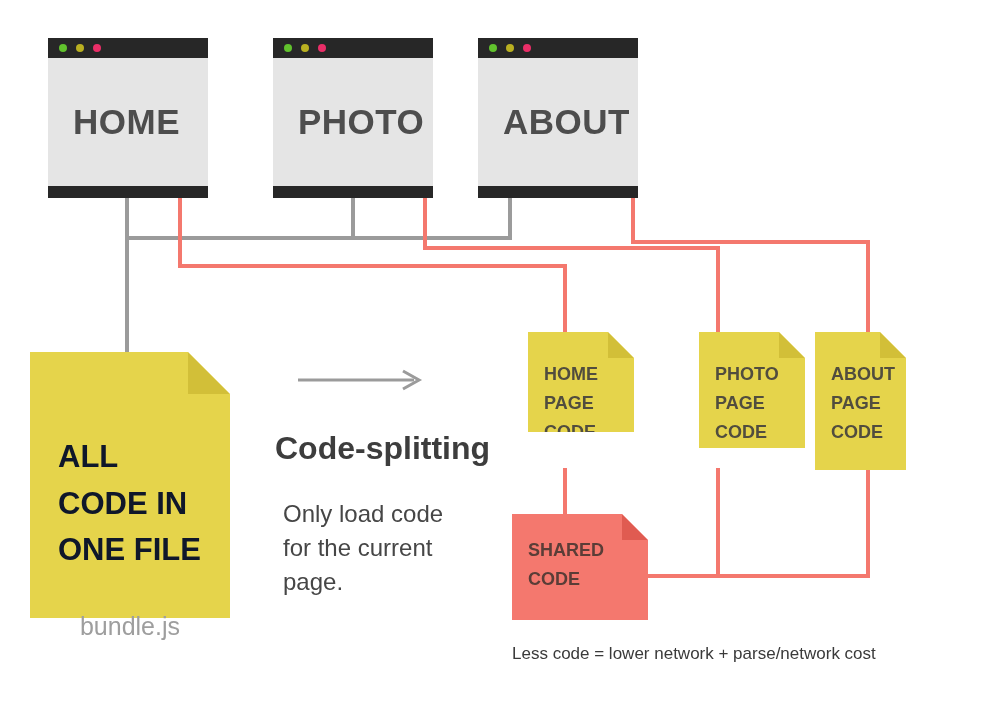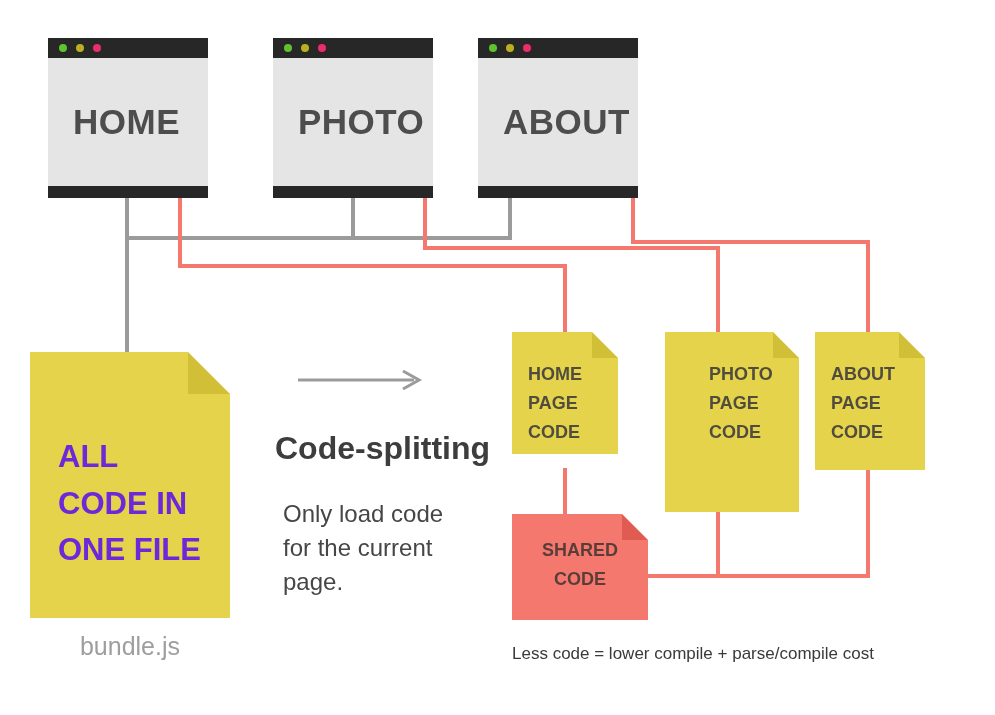--- a/index.html
+++ b/index.html
@@ -26,24 +26,24 @@
   .file { position:absolute; z-index:2; background:#e5d44b; }
   .file.small { clip-path: polygon(0 0, calc(100% - 26px) 0, 100% 26px, 100% 100%, 0 100%); }
   .file.big   { clip-path: polygon(0 0, calc(100% - 42px) 0, 100% 42px, 100% 100%, 0 100%); }
   .fold { position:absolute; top:0; right:0; clip-path: polygon(0 0, 100% 100%, 0 100%); }
   .file.small .fold { width:26px; height:26px; background:#d2bf38; }
   .file.big   .fold { width:42px; height:42px; background:#d2bf38; }
   .file.salmon { background:#f4786e; }
   .file.salmon .fold { background:#e05b51; }
 
   .split-label  { padding:28px 8px 0 16px; font-size:18px; font-weight:700; line-height:1.6; color:#514d3e; }
-  .shared-label { padding:22px 16px 0 16px; font-size:18px; font-weight:700; line-height:1.6; color:#5a3d37;text-align:center; }
-  .bundle-label { padding:82px 18px 0 28px; font-size:31px; font-weight:700; line-height:1.5; color:#6d28d9; }
+  .shared-label { padding:22px 16px 0 16px; font-size:18px; font-weight:700; line-height:1.6; color:#5a3d37; }
+  .bundle-label { padding:82px 18px 0 28px; font-size:31px; font-weight:700; line-height:1.5; color:#0f172a; }
 
-  .bundle-caption { position:absolute; left:30px; top:632px; width:200px; text-align:center;
+  .bundle-caption { position:absolute; left:30px; top:612px; width:200px; text-align:center;
                     font-size:25px; color:#9e9e9e; z-index:2; }
 
   .arrow-svg { position:absolute; left:296px; top:366px; z-index:1; }
 
   .center-title { position:absolute; left:275px; top:430px; font-size:32px; font-weight:700; color:#3d3d3d; z-index:2; }
   .center-desc  { position:absolute; left:275px; top:497px; width:185px; font-size:24px; line-height:34px; color:#464646; z-index:2;margin-left:8px; }
 
   .footnote { position:absolute; left:512px; top:644px; font-size:17px; color:#3a3a3a; z-index:2; }
   .footnote .b { font-weight:400; }
 </style>
@@ -110,35 +110,35 @@
   </div>
   <div class="bundle-caption">bundle.js</div>
 
   <svg class="arrow-svg" width="132" height="28" viewBox="0 0 132 28">
     <line x1="2" y1="14" x2="118" y2="14" stroke="#9b9b9b" stroke-width="3"></line>
     <polyline points="107,5 123,14 107,23" fill="none" stroke="#9b9b9b" stroke-width="3"></polyline>
   </svg>
   <div class="center-title">Code-splitting</div>
   <div class="center-desc">Only load code for the current page.</div>
 
-  <div class="file small" style="left:512px; top:332px; width:106px; height:122px;">
+  <div class="file small" style="left:528px; top:332px; width:106px; height:100px;">
     <div class="fold"></div>
     <div class="split-label">HOME PAGE CODE</div>
   </div>
-  <div class="file small" style="left:665px; top:332px; width:106px; height:180px;padding-left:28px;">
+  <div class="file small" style="left:699px; top:332px; width:106px; height:116px;">
     <div class="fold"></div>
     <div class="split-label">PHOTO PAGE CODE</div>
   </div>
-  <div class="file small" style="left:815px; top:332px; width:110px; height:138px;">
+  <div class="file small" style="left:815px; top:332px; width:91px; height:138px;">
     <div class="fold"></div>
     <div class="split-label">ABOUT PAGE CODE</div>
   </div>
 
   <div class="file small salmon" style="left:512px; top:514px; width:136px; height:106px;">
     <div class="fold"></div>
     <div class="shared-label">SHARED CODE</div>
   </div>
 
   <div class="footnote">
-    <span class="b">Less code</span><span> = lower compile + parse/compile cost</span>
+    <span class="b">Less code</span><span> = lower network + parse/network cost</span>
   </div>
 
 </div>
 
 </body></html>

